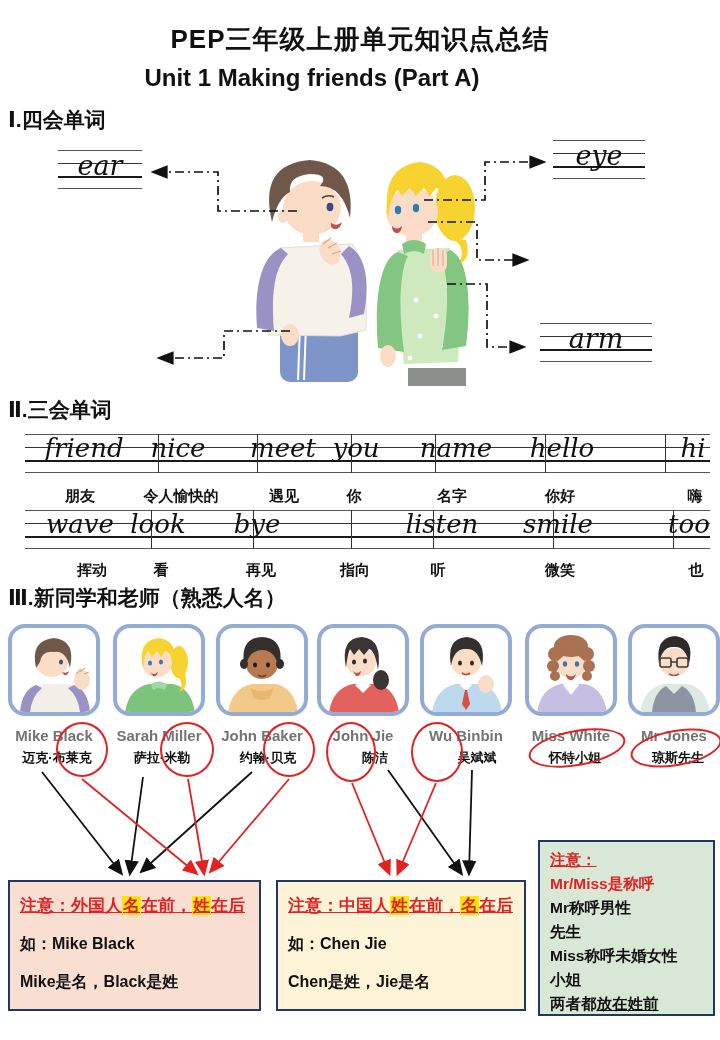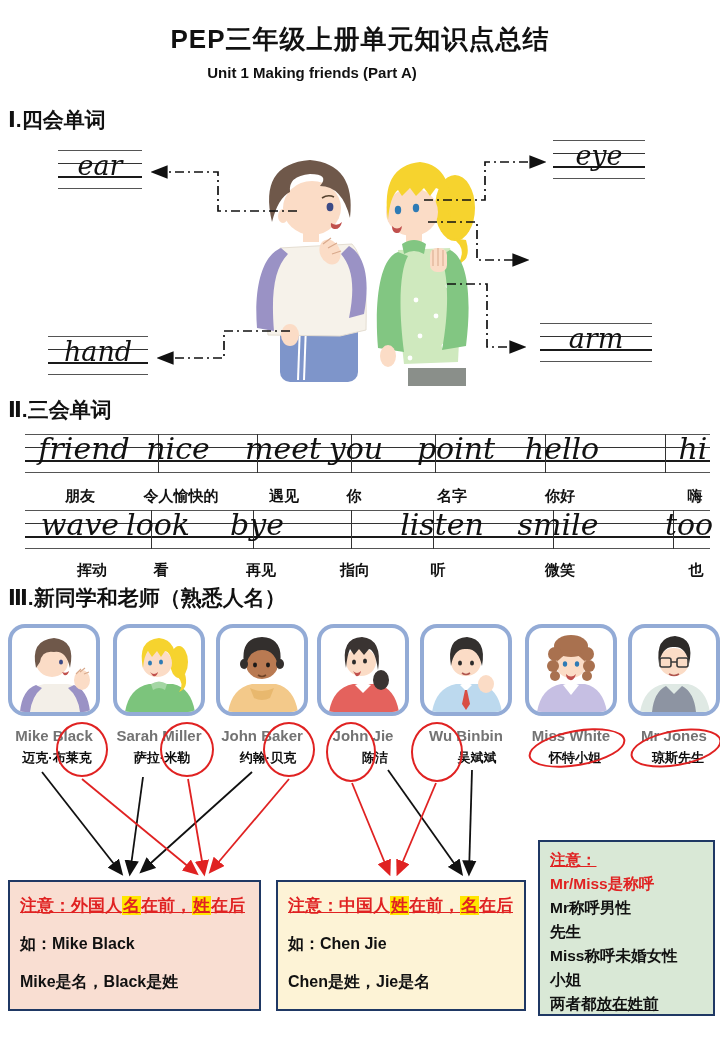--- a/index.html
+++ b/index.html
@@ -3,42 +3,42 @@
 <meta charset="utf-8">
 <style>
   * { margin:0; padding:0; box-sizing:border-box; }
   html,body { background:#fff; }
   #page {
     position:relative; width:720px; height:1040px; background:#fff;
     font-family:"Liberation Sans","DejaVu Sans",sans-serif; overflow:hidden;
   }
   .abs { position:absolute; }
   .title { top:22px; left:0; width:720px; text-align:center; font-size:26px; font-weight:bold; color:#111; letter-spacing:1px;}
-  .subtitle { top:64px; left:0; width:624px; text-align:center; font-size:15px; font-weight:bold; color:#111;}
+  .subtitle { top:64px; left:0; width:624px; text-align:center; font-size:24px; font-weight:bold; color:#111;}
   .sechead { font-size:21px; font-weight:bold; color:#111; }
   #h1 { left:8px; top:106px; }
   #h2 { left:8px; top:396px; }
   #h3 { left:8px; top:584px; }
 
   
   .staff { position:absolute; height:39px; }
   .staff .ln { position:absolute; left:0; right:0; height:1px; background:#555; }
   .staff .ln:nth-child(1){ top:0; }
   .staff .ln:nth-child(2){ top:13px; background:#333; }
   .staff .ln:nth-child(3){ top:26px; height:2px; background:#1a1a1a; }
   .staff .ln:nth-child(4){ top:38px; }
   .cursive {
     position:absolute; left:50%; transform:translateX(-50%);
     font-family:"DejaVu Serif","Liberation Serif",serif; font-style:italic;
     font-size:27px; line-height:39px; color:#111; white-space:nowrap; top:-4px;
   }
   .vline { position:absolute; top:0; width:1px; height:39px; background:#333; }
   .wordcell { position:absolute; transform:translateX(-50%); white-space:nowrap;
     font-family:"DejaVu Serif","Liberation Serif",serif; font-style:italic;
-    font-size:30px; line-height:39px; color:#111; top:-5px;}
+    font-size:26px; line-height:39px; color:#111; top:-5px;}
   .zhcell { position:absolute; transform:translateX(-50%); white-space:nowrap;
     font-size:15px; font-weight:bold; color:#111; }
 
   
   .card { position:absolute; top:624px; width:92px; height:92px; background:#fff;
     border:4px solid #93abd6; border-radius:17px; overflow:hidden;}
   .pname { position:absolute; top:727px; transform:translateX(-50%); white-space:nowrap;
     font-size:15px; font-weight:bold; color:#737373; }
   .pzh { position:absolute; top:749px; transform:translateX(-50%); white-space:nowrap;
     font-size:13px; font-weight:bold; color:#0d0d0d; }
@@ -147,46 +147,39 @@
       <div class="ln"></div>
     <span class="cursive">eye</span>
   </div>
   <div class="staff abs" style="left:540px; top:323px; width:112px;">
     <div class="ln"></div>
       <div class="ln"></div>
       <div class="ln"></div>
       <div class="ln"></div>
     <span class="cursive">arm</span>
   </div>
-  <div class="staff abs" style="left:48px; top:336px; width:100px;">
-    <div class="ln"></div>
-      <div class="ln"></div>
-      <div class="ln"></div>
-      <div class="ln"></div>
-    <span class="cursive">hand</span>
-  </div>
 
   <div class="abs sechead" id="h2">Ⅱ.三会单词</div>
 
   <div class="staff wordrow abs" style="left:25px; top:434px; width:685px;">
     <div class="ln"></div>
       <div class="ln"></div>
       <div class="ln"></div>
       <div class="ln"></div>
     <div class="vline" style="left:133px"></div>
       <div class="vline" style="left:232px"></div>
     <div class="vline" style="left:326px"></div>
       <div class="vline" style="left:410px"></div>
     <div class="vline" style="left:520px"></div>
       <div class="vline" style="left:640px"></div>
     <span class="wordcell" style="left:59px">friend</span>
     <span class="wordcell" style="left:153px">nice</span>
     <span class="wordcell" style="left:258px">meet</span>
     <span class="wordcell" style="left:331px">you</span>
-    <span class="wordcell" style="left:431px">point</span>
+    <span class="wordcell" style="left:431px">name</span>
     <span class="wordcell" style="left:537px">hello</span>
     <span class="wordcell" style="left:668px">hi</span>
   </div>
   <div class="abs" style="left:0; top:487px; width:676px; height:20px;">
     <span class="zhcell" style="left:80px">朋友</span>
     <span class="zhcell" style="left:181px">令人愉快的</span>
     <span class="zhcell" style="left:284px">遇见</span>
     <span class="zhcell" style="left:354px">你</span>
     <span class="zhcell" style="left:452px">名字</span>
     <span class="zhcell" style="left:560px">你好</span>

